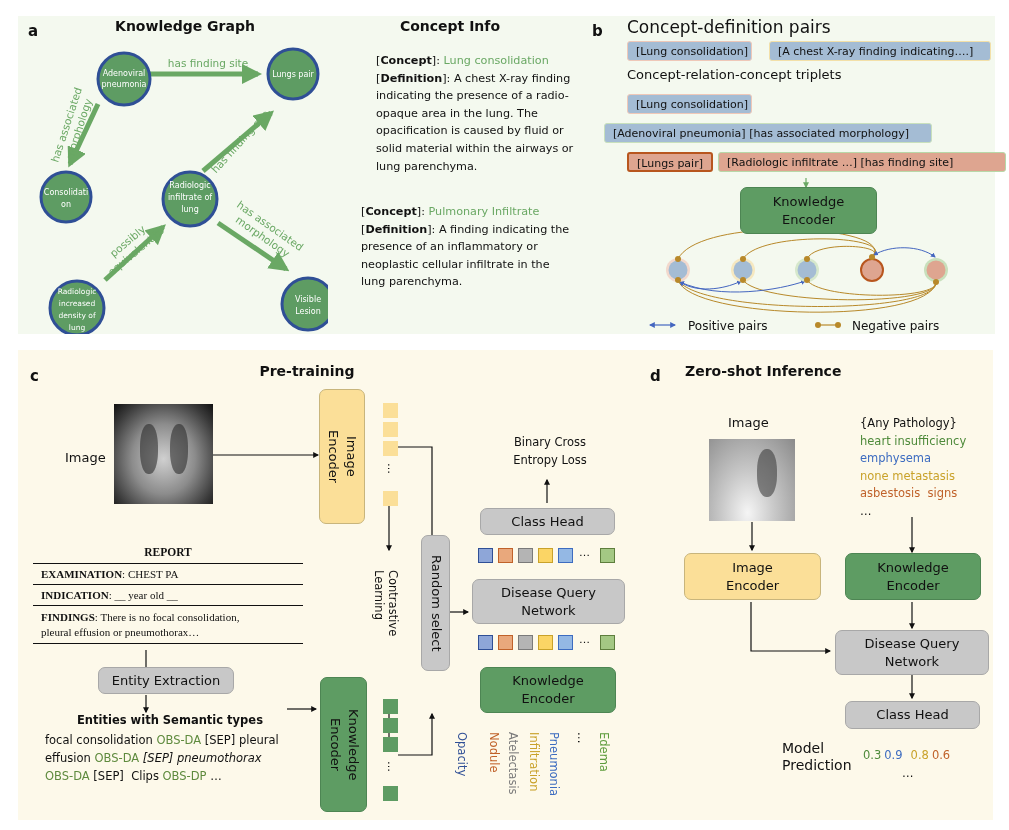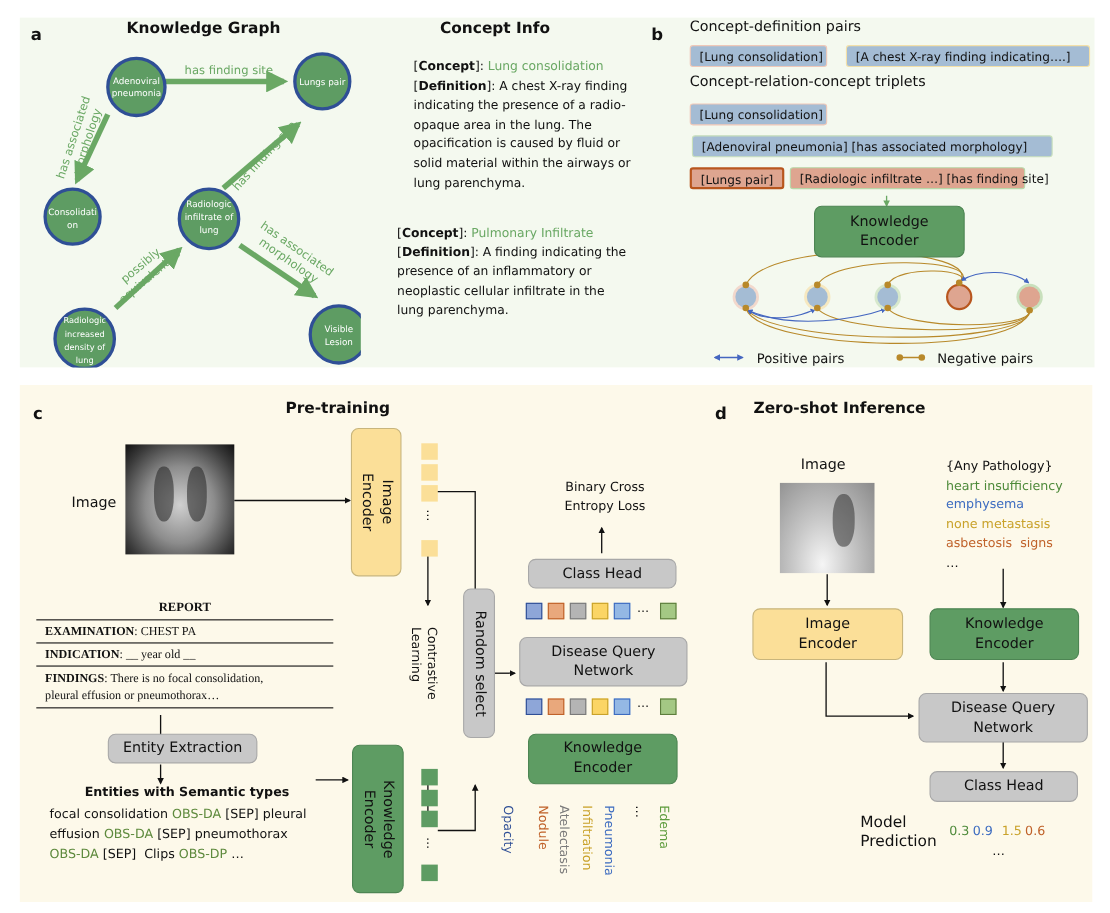--- a/index.html
+++ b/index.html
@@ -109,31 +109,31 @@
   <div>[<b>Concept</b>]: <span class="green-t">Lung consolidation</span></div>
   <div>[<b>Definition</b>]: <span>A chest X-ray finding indicating the presence of a radio-opaque area in the lung. The opacification is caused by fluid or solid material within the airways or lung parenchyma.</span></div>
 </div>
 
 <div class="abs concept" style="left:361px;top:203px;width:215px;">
   <div>[<b>Concept</b>]: <span class="green-t">Pulmonary Infiltrate</span></div>
   <div>[<b>Definition</b>]: <span>A finding indicating the presence of an inflammatory or neoplastic cellular infiltrate in the lung parenchyma.</span></div>
 </div>
 
 <div class="abs plabel" style="left:592px;top:22px;">b</div>
-<div class="abs txt12" style="left:627px;top:17px;font-size:13px;">Concept-definition pairs</div>
+<div class="abs txt12" style="left:627px;top:17px;font-size:17px;">Concept-definition pairs</div>
 
 <div class="chip blue" style="left:627px;top:41px;width:125px;border:1.5px solid #efc8b8;">[Lung consolidation]</div>
 <div class="chip blue" style="left:769px;top:41px;width:222px;border:1.5px solid #f3e0a8;">[A chest X-ray finding indicating….]</div>
 
 <div class="abs" style="left:627px;top:67px;font-size:13px;">Concept-relation-concept triplets</div>
 
 <div class="chip blue" style="left:627px;top:94px;width:125px;border:1.5px solid #efc8b8;">[Lung consolidation]</div>
-<div class="chip blue" style="left:629px;top:123px;width:328px;border:1.5px solid #c8e0bc;">[Adenoviral pneumonia]  [has associated morphology]</div>
+<div class="chip blue" style="left:604px;top:123px;width:328px;border:1.5px solid #c8e0bc;">[Adenoviral pneumonia]  [has associated morphology]</div>
 <div class="chip red" style="left:627px;top:152px;width:86px;border:2px solid #b8561e;">[Lungs pair]</div>
-<div class="chip red" style="left:718px;top:152px;width:214px;border:1.5px solid #b8d8a8;">[Radiologic infiltrate …] [has finding site]</div>
+<div class="chip red" style="left:718px;top:152px;width:288px;border:1.5px solid #b8d8a8;">[Radiologic infiltrate …] [has finding site]</div>
 
 <svg class="abs" style="left:600px;top:175px;" width="395" height="160">
   <defs>
     <marker id="garr" viewBox="0 0 10 10" refX="8" refY="5" markerWidth="5" markerHeight="5" orient="auto">
       <path d="M0,0 L10,5 L0,10 z" fill="#6aa864"></path>
     </marker>
     <marker id="barr" viewBox="0 0 10 10" refX="8" refY="5" markerWidth="5" markerHeight="5" orient="auto-start-reverse">
       <path d="M0,0 L10,5 L0,10 z" fill="#4466c0"></path>
     </marker>
   </defs>
@@ -308,21 +308,21 @@
   <div style="padding:4px 8px;border-bottom:1px solid #111;"><b>EXAMINATION</b>: <span>CHEST PA</span></div>
   <div style="padding:4px 8px;border-bottom:1px solid #111;"><b>INDICATION</b>: <span>__ year old __</span></div>
   <div style="padding:4px 8px 3px;border-bottom:1.5px solid #111;line-height:15px;"><b>FINDINGS</b>: <span>There is no focal consolidation,</span><br><span>pleural  effusion or pneumothorax…</span></div>
 </div>
 
 <div class="box gray" style="left:98px;top:667px;width:136px;height:27px;">Entity Extraction</div>
 
 <div class="abs" style="left:40px;top:713px;width:260px;text-align:center;font-weight:bold;font-size:11.5px;">Entities with Semantic types</div>
 <div class="abs" id="entities" style="left:45px;top:731px;width:260px;font-size:11.5px;line-height:18px;">
     <div><span style="color: rgb(17, 17, 17); white-space: pre;">focal consolidation </span><span style="color: rgb(94, 138, 61); white-space: pre;">OBS-DA</span><span style="color: rgb(17, 17, 17); white-space: pre;"> [SEP] pleural</span></div>
-    <div><span style="color: rgb(17, 17, 17); white-space: pre;">effusion </span><span style="color: rgb(94, 138, 61); white-space: pre;">OBS-DA</span><span style="color: rgb(17, 17, 17); white-space: pre;"> [SEP] pneumothorax</span></div>
+    <div><span style="color: rgb(17, 17, 17); white-space: pre;">effusion </span><span style="color: rgb(94, 138, 61); white-space: pre;">OBS-DA</span><span style="color: rgb(17, 17, 17); white-space: pre; font-style: italic;"> [SEP] pneumothorax</span></div>
     <div><span style="color: rgb(94, 138, 61); white-space: pre;">OBS-DA</span><span style="color: rgb(17, 17, 17); white-space: pre;"> [SEP]  Clips </span><span style="color: rgb(94, 138, 61); white-space: pre;">OBS-DP</span><span style="color: rgb(17, 17, 17); white-space: pre;"> …</span></div>
   </div>
 
 <div class="abs plabel" style="left:650px;top:367px;">d</div>
 <div class="abs title" style="left:685px;top:363px;width:140px;text-align:left;">Zero-shot Inference</div>
 
 <div class="abs" style="left:728px;top:415px;font-size:13px;">Image</div>
 <div class="abs" style="left:709px;top:439px;width:86px;height:82px;background:radial-gradient(ellipse at 45% 90%, #f5f5f5 0%, #c8c8c8 40%, #8a8a8a 100%);">
   <div style="position:absolute;left:48px;top:10px;width:20px;height:48px;border-radius:45%;background:#333;opacity:0.55;"></div>
 </div>
@@ -368,14 +368,14 @@
       <div>Disease Query</div>
       <div>Network</div>
     </div>
 </div>
 <div class="box gray" style="left:845px;top:701px;width:135px;height:28px;">Class Head</div>
 
 <div class="abs" style="left:782px;top:740px;font-size:14px;line-height:17px;">
   <div>Model</div>
     <div>Prediction</div>
 </div>
-<div class="abs" id="preds" style="left:863px;top:748px;font-size:11.5px;"><span style="color: rgb(78, 138, 58); margin-right: 3px;">0.3</span><span style="color: rgb(61, 108, 192); margin-right: 8px;">0.9</span><span style="color: rgb(201, 162, 42); margin-right: 3px;">1.5</span><span style="color: rgb(192, 98, 42); margin-right: 3px;">0.6</span></div>
+<div class="abs" id="preds" style="left:863px;top:748px;font-size:11.5px;"><span style="color: rgb(78, 138, 58); margin-right: 3px;">0.3</span><span style="color: rgb(61, 108, 192); margin-right: 8px;">0.9</span><span style="color: rgb(201, 162, 42); margin-right: 3px;">0.8</span><span style="color: rgb(192, 98, 42); margin-right: 3px;">0.6</span></div>
 <div class="abs" style="left:902px;top:766px;font-size:11.5px;">…</div>
 
 </body></html>

